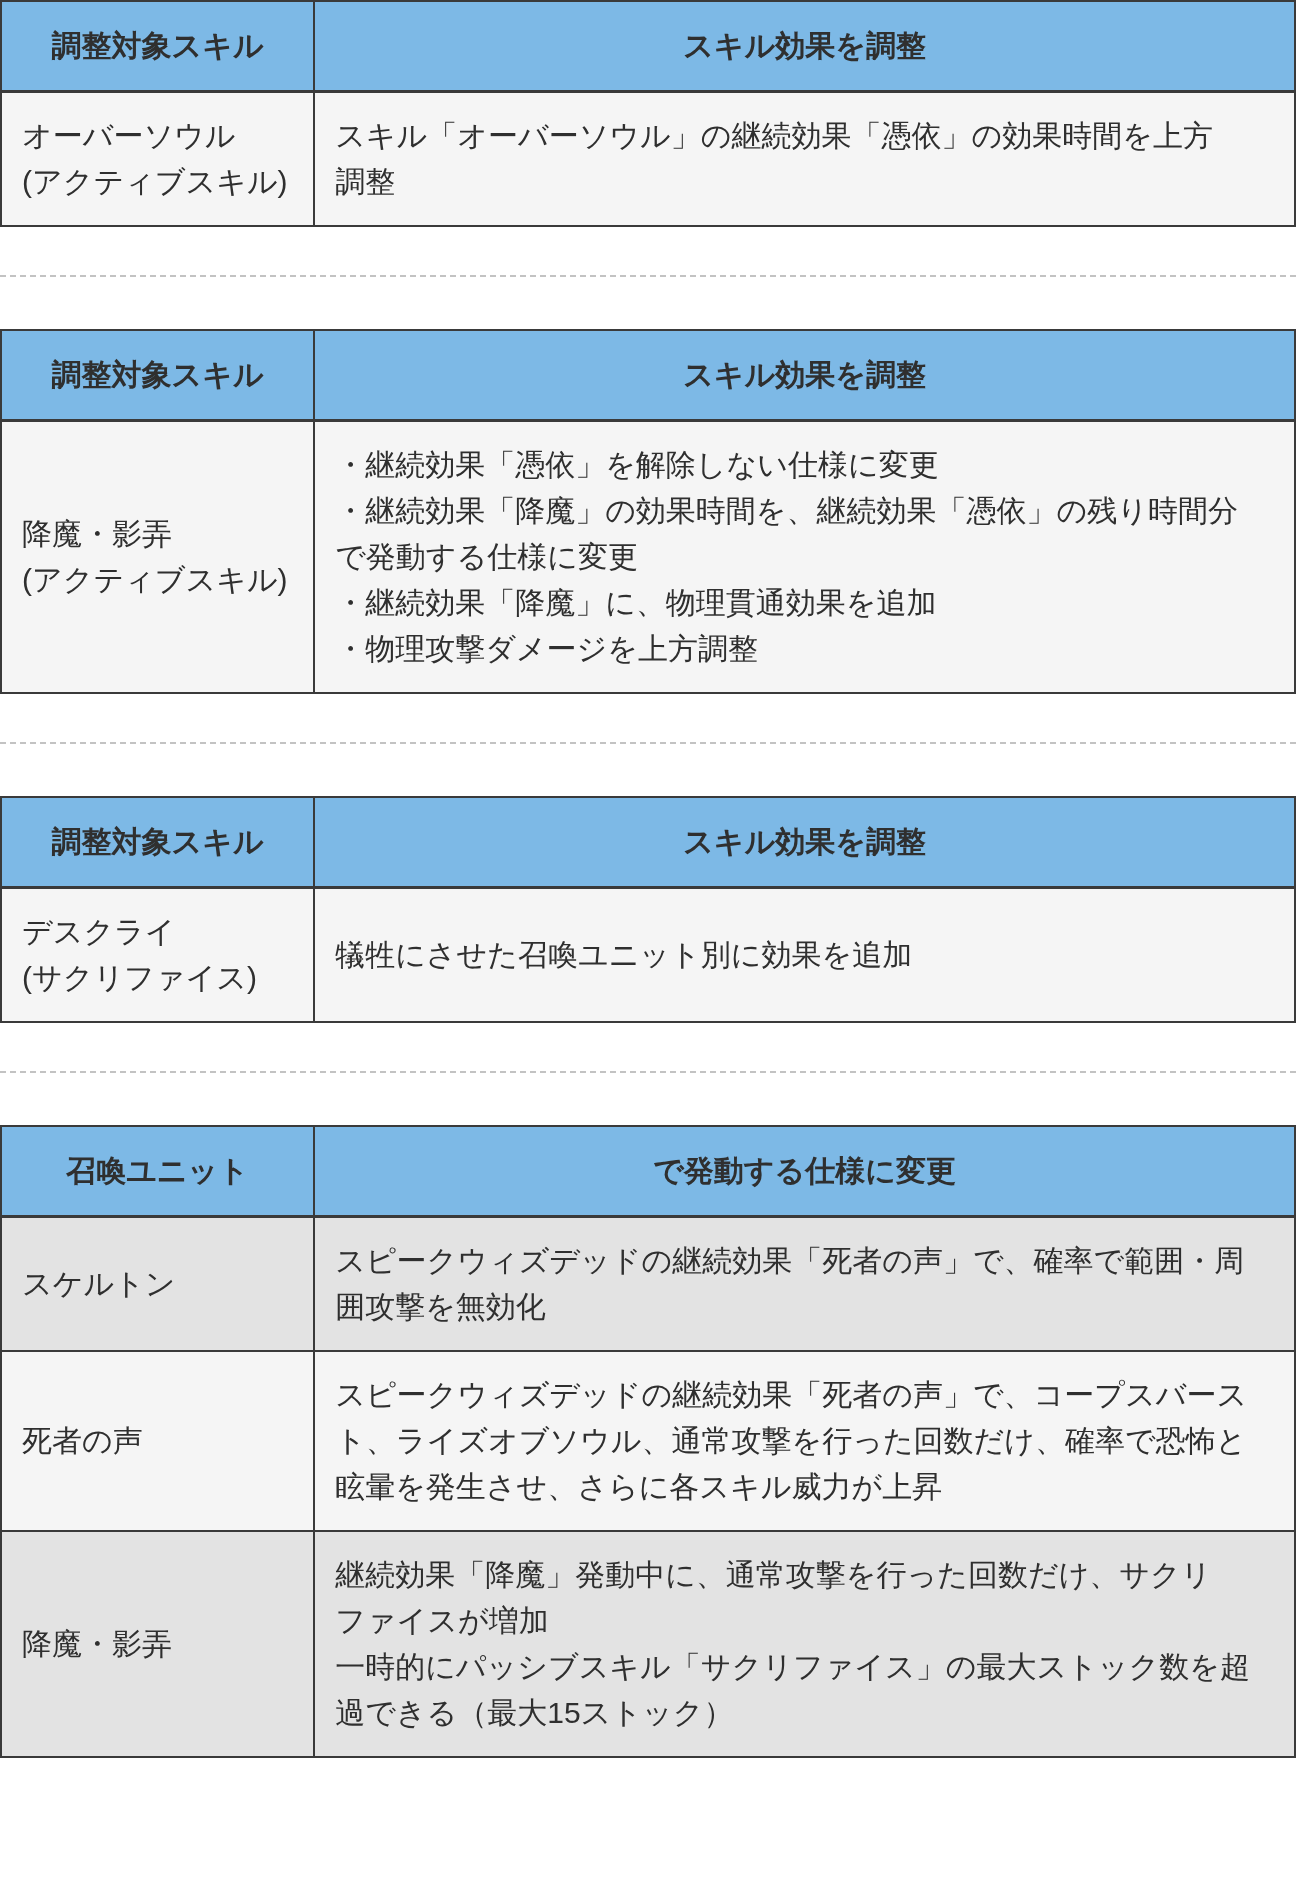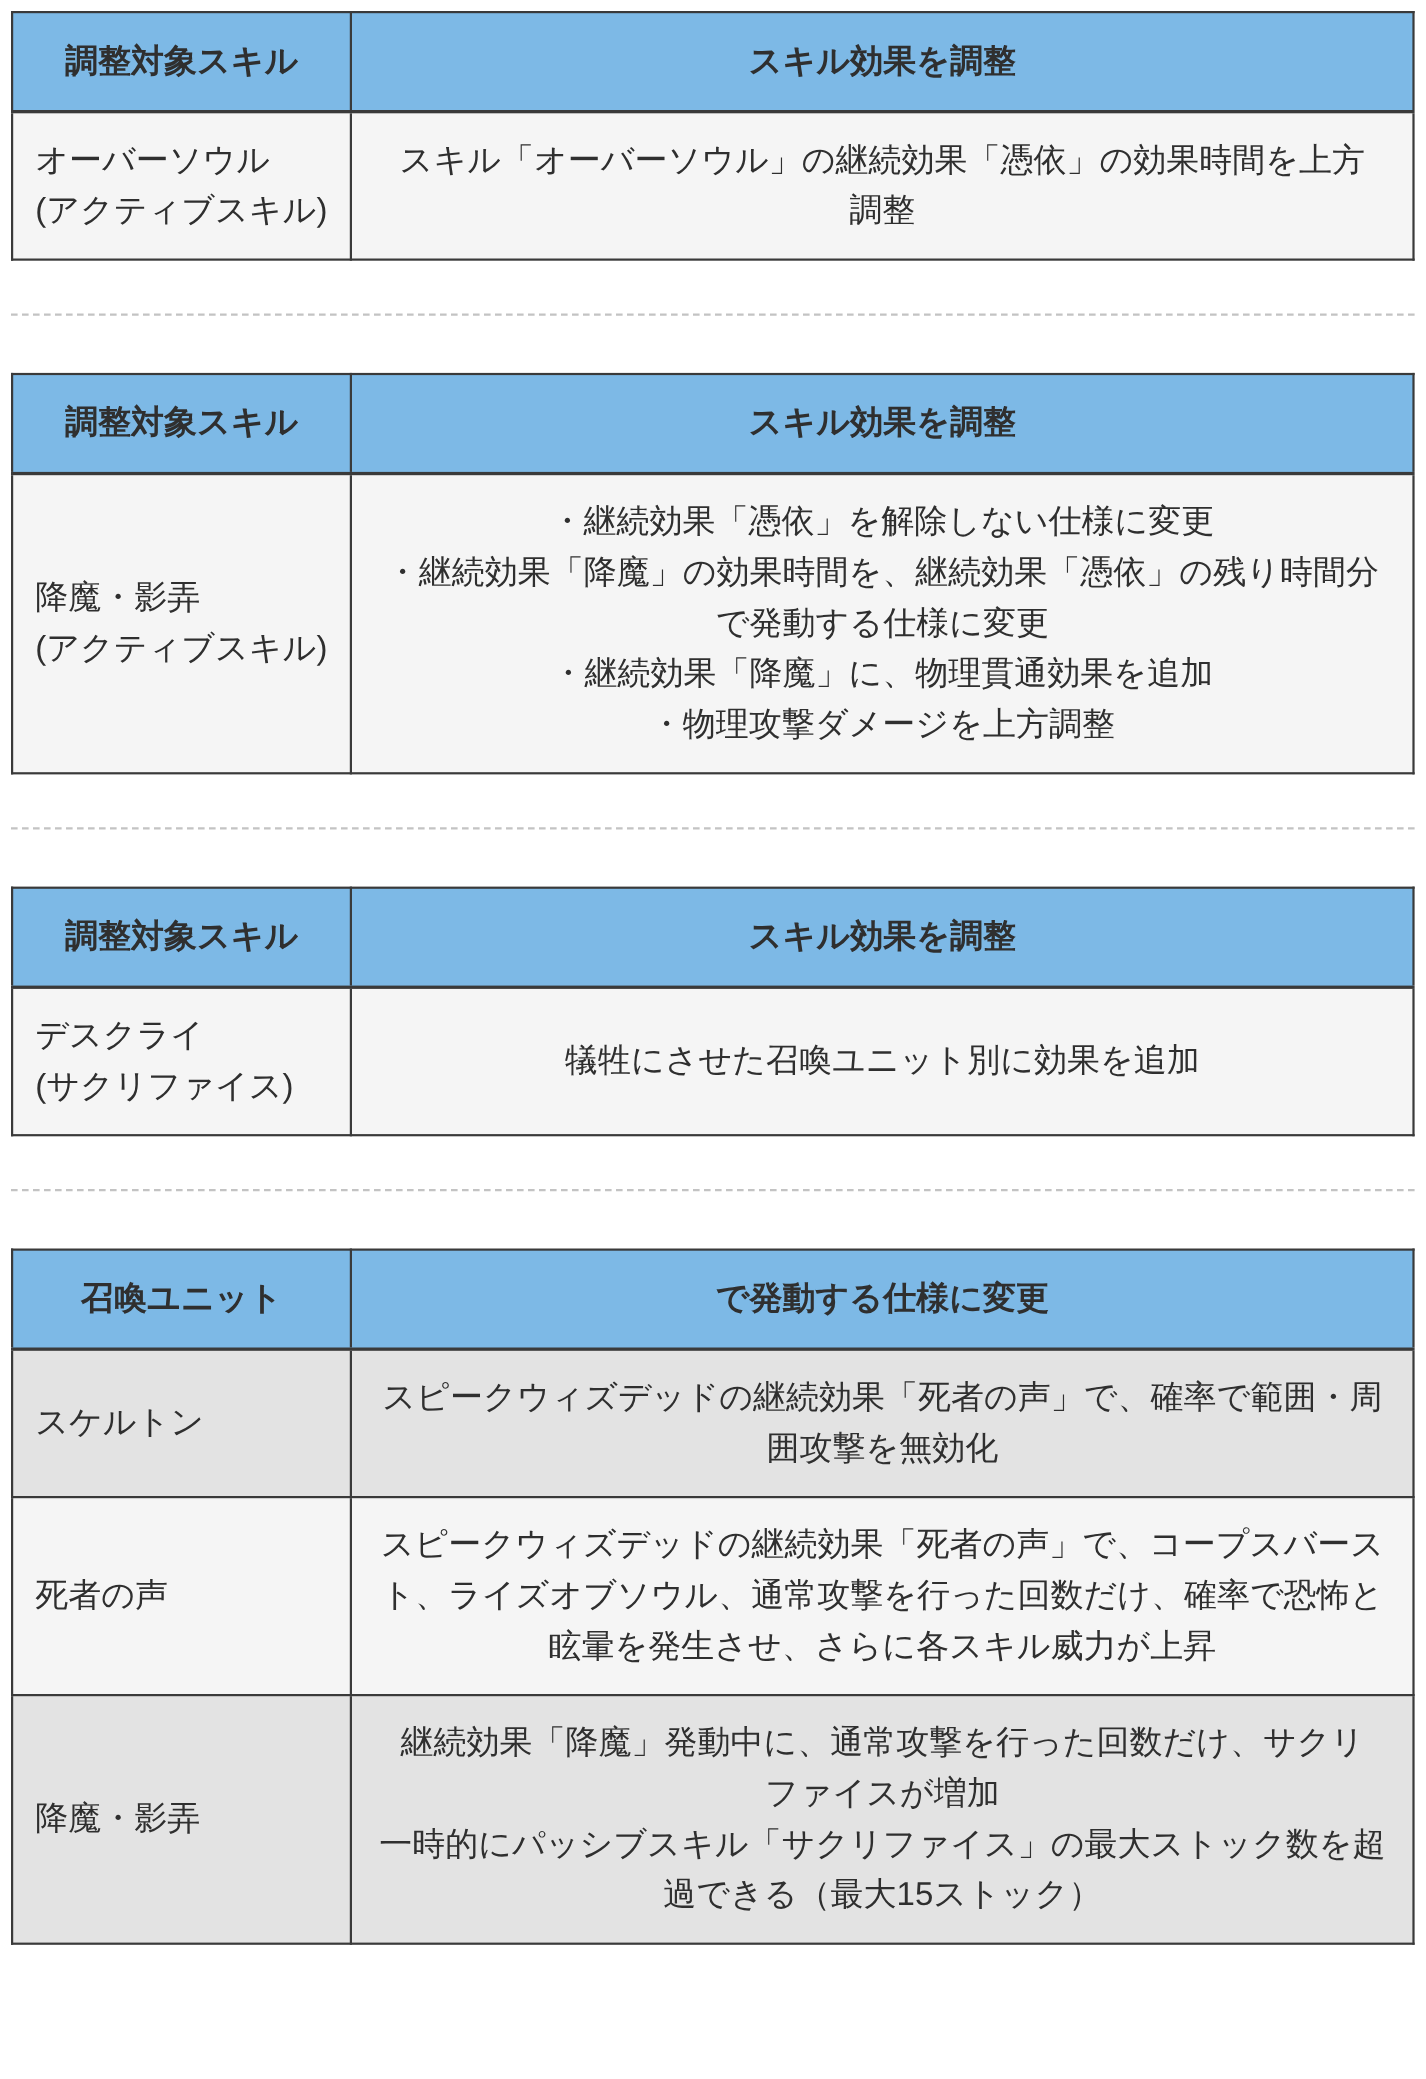--- a/index.html
+++ b/index.html
@@ -13,21 +13,20 @@
   * { box-sizing: border-box; }
   html, body {
     margin: 0;
     padding: 0;
     background: #ffffff;
     font-family: "Liberation Sans", "DejaVu Sans", sans-serif;
     color: var(--text);
   }
   .page {
     width: 1296px;
-    padding: 10px;
     background: #ffffff;
   }
   table.adj {
     width: 100%;
     border-collapse: collapse;
     table-layout: fixed;
   }
   table.adj col.c1 { width: 24.2%; }
   table.adj th, table.adj td {
     border: 2px solid var(--border);
@@ -44,21 +43,21 @@
     border-bottom-width: 3px;
     padding: 21px 20px;
   }
   table.adj td.skill {
     background: var(--row-light);
     text-align: left;
     white-space: pre-line;
   }
   table.adj td.effect {
     background: var(--row-light);
-    text-align: center;
+    text-align: left;
     white-space: pre-line;
   }
   table.adj tr.shaded td { background: var(--row-shaded); }
   .sep {
     border: 0;
     border-top: 2px dashed var(--separator);
     margin: 48px 0 52px 0;
     height: 0;
   }
 </style>

